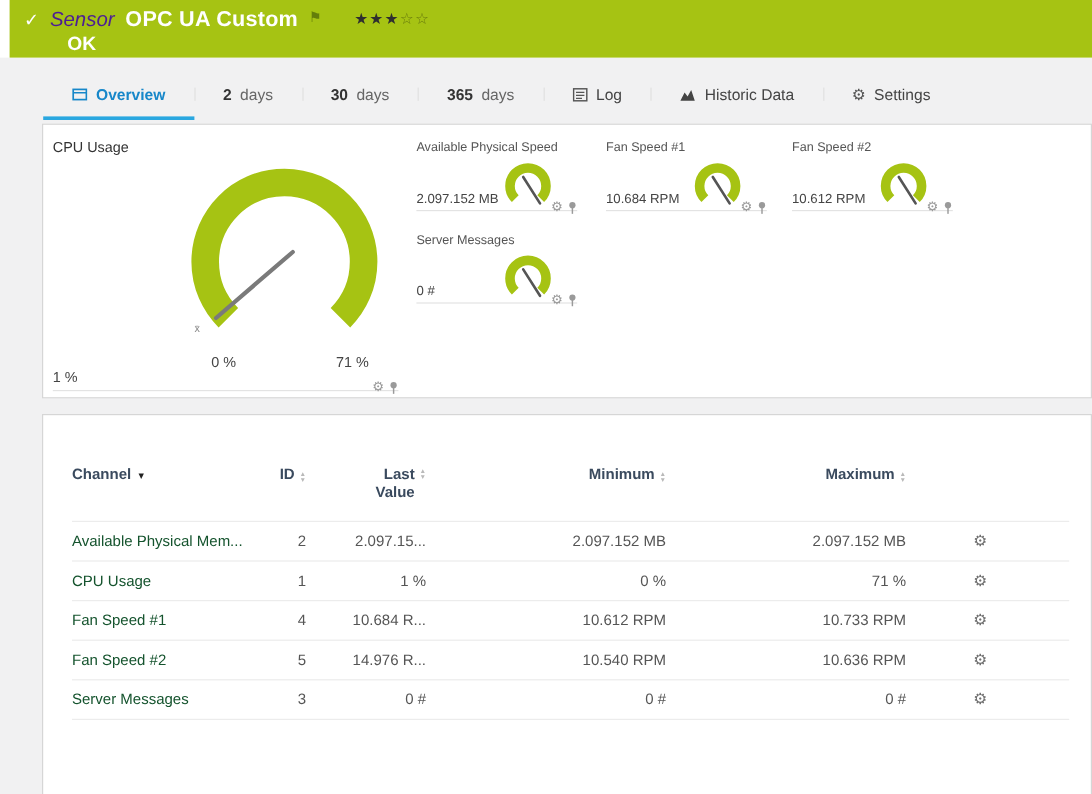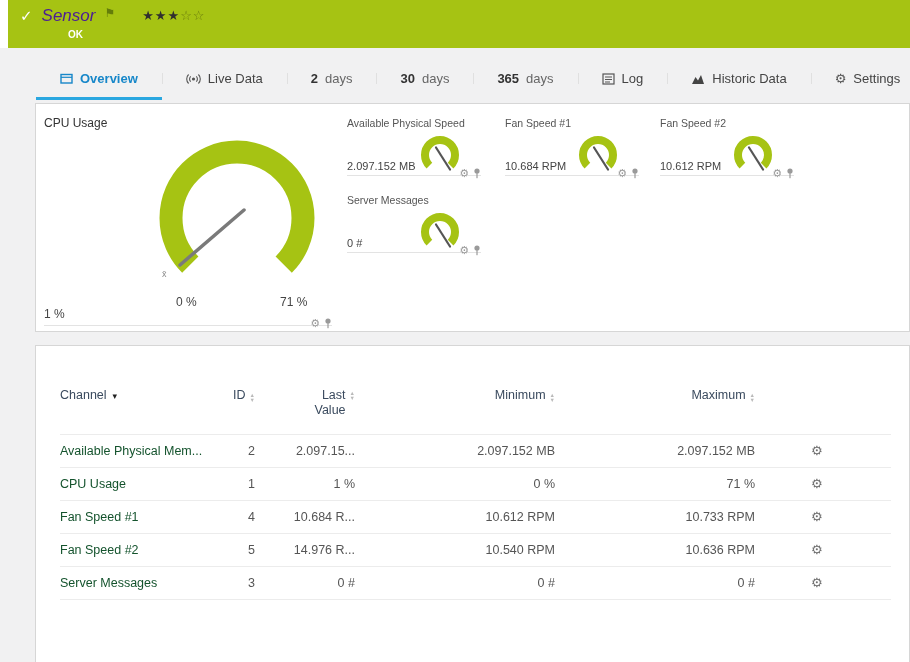--- a/index.html
+++ b/index.html
@@ -22,21 +22,21 @@
   .topbar{position:absolute;top:0;left:0;right:0;height:48px;background:#fff;}
   .topbar-green{position:absolute;top:0;left:8px;right:0;height:48px;background:var(--green);}
   .title-row{display:flex;align-items:center;gap:9px;padding:6px 0 0 12px;}
   .check-icon{color:#fff;font-size:15px;font-weight:bold;}
   .sensor-kind{color:#4c1d95;font-size:17px;font-style:italic;}
   .sensor-title{color:#fff;font-size:18px;font-weight:bold;letter-spacing:.2px;}
   .flag-icon{color:rgba(20,40,0,.45);font-size:12px;margin-top:-6px;}
   .stars{font-size:13px;letter-spacing:1px;margin-left:18px;margin-top:-2px;cursor:pointer;}
   .stars .full{color:#2f2f2f;}
   .stars .empty{color:rgba(0,0,0,.38);}
-  .status-ok{position:absolute;left:48px;top:29px;color:#fff;font-size:10px;font-weight:bold;margin-left:12px;}
+  .status-ok{position:absolute;left:48px;top:29px;color:#fff;font-size:16px;font-weight:bold;}
 
   
   .tabs{position:absolute;top:48px;left:8px;right:0;height:52px;display:flex;align-items:flex-end;padding-left:28px;}
   .tab{
     display:flex;align-items:center;gap:7px;
     padding:9px 24px 11px;font-size:13px;color:#444;cursor:pointer;
     border-bottom:3px solid transparent;position:relative;white-space:nowrap;
   }
   .tab + .tab::before{content:"";position:absolute;left:0;top:11px;bottom:13px;width:1px;background:#e0e0e0;}
   .tab.active{color:var(--tab-active);border-bottom-color:var(--tab-underline);font-weight:bold;}
@@ -66,21 +66,21 @@
   .sg-tile.t1{left:469px;top:13px;}
   .sg-tile.t2{left:624px;top:13px;}
   .sg-tile.t3{left:311px;top:90px;}
   .sg-title{font-size:10.5px;color:#555;white-space:nowrap;}
   .sg-body{position:relative;height:45px;margin-top:2px;border-bottom:1px solid #e3e3e3;}
   .sg-value{position:absolute;left:0;bottom:3px;font-size:11px;color:#444;white-space:nowrap;}
   .sg-gauge-svg{position:absolute;right:18px;top:0;}
 
   
   table.channels{width:calc(100% - 42px);margin:38px 18px 0 24px;border-collapse:collapse;font-size:12.5px;table-layout:fixed;}
-  thead th{color:#3a4a5e;font-weight:normal;padding:4px 0 16px;vertical-align:top;line-height:15px;margin-left:43px;}
+  thead th{color:#3a4a5e;font-weight:bold;padding:4px 0 16px;vertical-align:top;line-height:15px;margin-left:43px;}
   th.c-channel{text-align:left;width:165px;cursor:pointer;}
   th.c-id{text-align:right;width:30px;cursor:pointer;}
   th.c-last{text-align:right;width:100px;cursor:pointer;}
   th.c-min{text-align:right;width:200px;cursor:pointer;}
   th.c-max{text-align:right;width:200px;cursor:pointer;}
   th.c-act{width:auto;}
   .narrow{display:inline-block;max-width:46px;text-align:right;}
   .sort{display:inline-flex;flex-direction:column;margin-left:4px;color:#b9b9b9;font-size:5.5px;line-height:4.5px;vertical-align:2px;}
   th.c-last .sort{vertical-align:top;margin-top:3px;}
   .caret{color:#222;font-size:9px;margin-left:6px;}
@@ -92,45 +92,37 @@
   .row-gear{font-size:13px;color:#6f6f6f;cursor:pointer;line-height:1;}
 </style>
 </head>
 <body>
 
 <div class="topbar">
   <div class="topbar-green">
     <div class="title-row">
       <span class="check-icon">✓</span>
       <span class="sensor-kind">Sensor</span>
+      <span class="sensor-title">OPC UA Custom</span>
       <span class="flag-icon">⚑</span>
       <span class="stars"><span class="full">★★★</span><span class="empty">☆☆</span></span>
     </div>
     <div class="status-ok">OK</div>
   </div>
 </div>
 
 <div class="tabs">
   <div class="tab active">
     <span class="tab-icon">
       <svg width="13" height="12" viewBox="0 0 13 12">
           <rect x="1" y="1.5" width="11" height="8.5" fill="none" stroke="#1787c9" stroke-width="1.4"></rect>
           <line x1="1" y1="4.3" x2="12" y2="4.3" stroke="#1787c9" stroke-width="1.2"></line>
         </svg>
     </span>
     <span>Overview</span>
-  </div>
-  <div class="tab">
-    <span class="tab-icon">
-      <svg width="15" height="12" viewBox="0 0 15 12">
-          <circle cx="7.5" cy="6" r="1.6" fill="#555"></circle>
-          <path d="M4.7 3.3 a3.8 3.8 0 0 0 0 5.4 M2.6 1.5 a6.3 6.3 0 0 0 0 9 M10.3 3.3 a3.8 3.8 0 0 1 0 5.4 M12.4 1.5 a6.3 6.3 0 0 1 0 9" stroke="#555" fill="none" stroke-width="1.1"></path>
-        </svg>
-    </span>
-    <span>Live Data</span>
   </div>
   <div class="tab">
     <span class="num">2</span>
     <span class="unit">days</span>
   </div>
   <div class="tab">
     <span class="num">30</span>
     <span class="unit">days</span>
   </div>
   <div class="tab">

